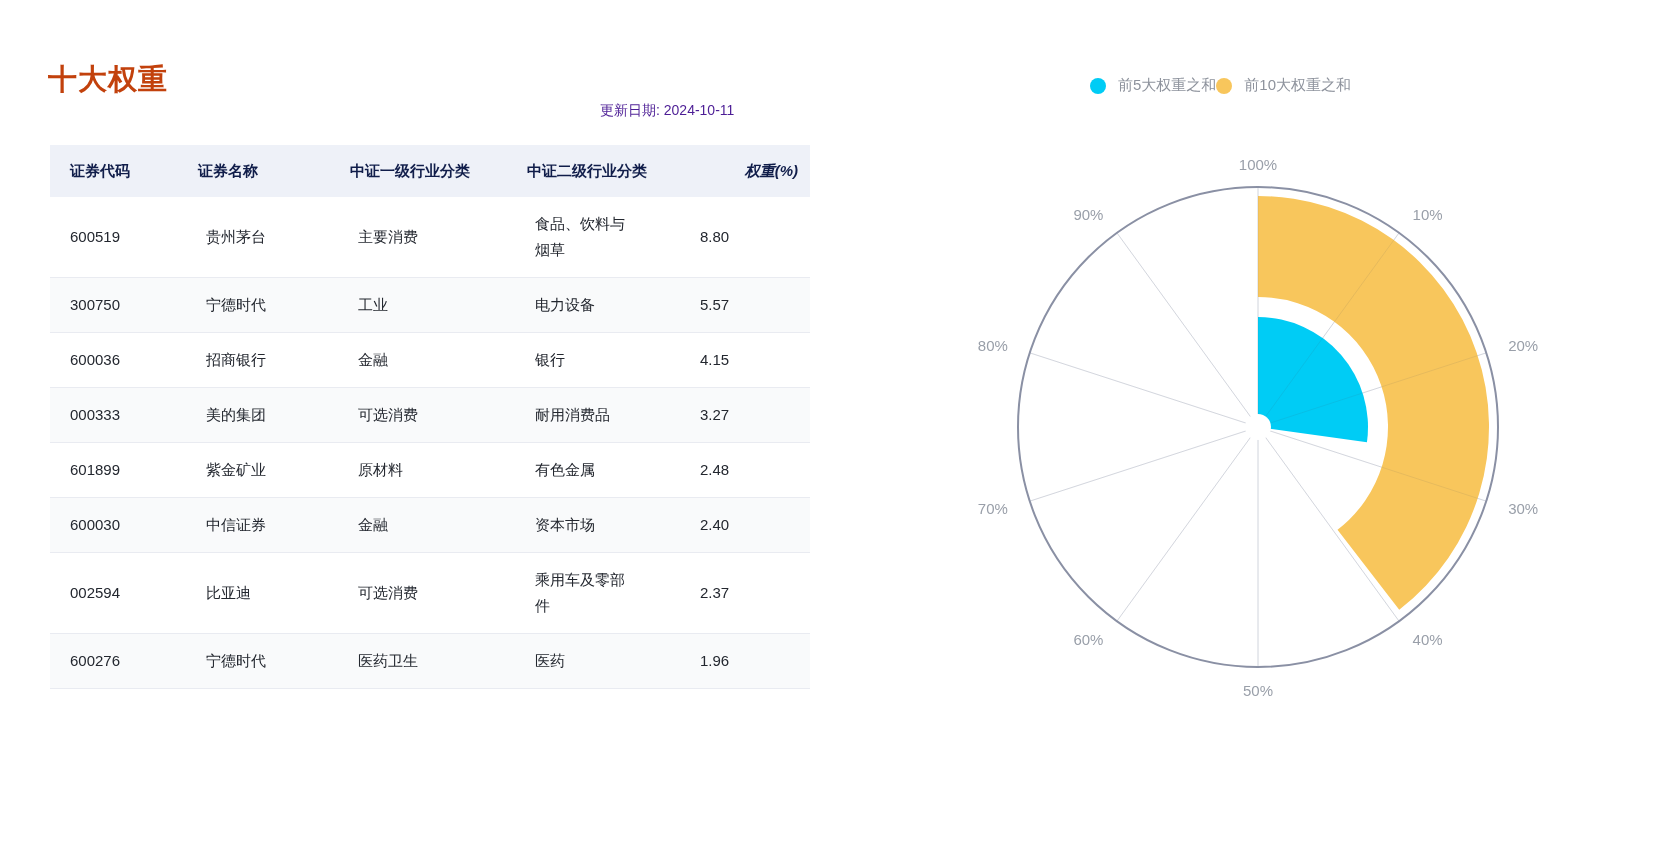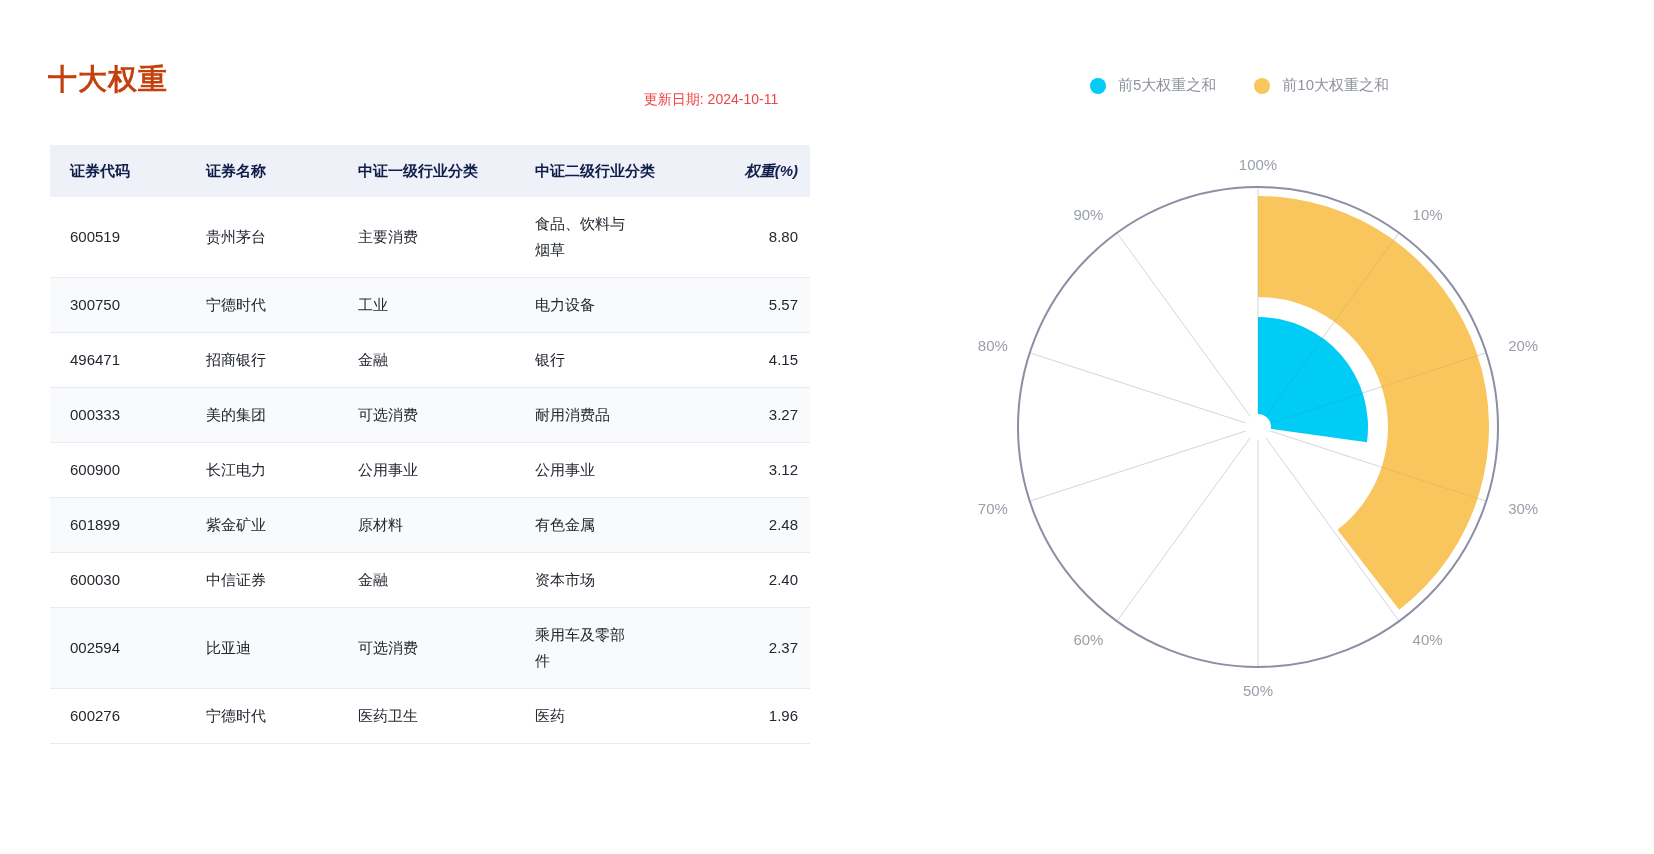--- a/index.html
+++ b/index.html
@@ -7,46 +7,46 @@
     width:1654px;height:854px;position:relative;overflow:hidden;
     background:#ffffff;
     font-family:"Liberation Sans","DejaVu Sans",sans-serif;
   }
   .page-title{
     position:absolute;left:48px;top:60px;
     font-size:29px;font-weight:600;letter-spacing:1px;
     color:#c2410c;
   }
   .update-date{
-    position:absolute;left:600px;top:91px;width:222px;
-    text-align:center;font-size:14px;color:#ef4444;
+    position:absolute;left:600px;top:102px;width:222px;
+    text-align:left;font-size:14px;color:#4c1d95;
   }
   .table-wrap{position:absolute;left:50px;top:145px;width:760px;}
   table.weights{
     border-collapse:collapse;table-layout:fixed;width:760px;
     font-size:15px;color:#23272f;
   }
   table.weights th{
     background:#eef1f8;color:#101d4a;font-weight:bold;
-    text-align:left;padding:14px 16px;line-height:24px;white-space:nowrap;
+    text-align:left;padding:14px 8px;line-height:24px;white-space:nowrap;
   }
   table.weights th:first-child{padding-left:20px;}
   table.weights th:last-child{text-align:right;padding-right:12px;font-style:italic;}
   table.weights td{
     padding:14px 16px;line-height:26px;
     border-bottom:1px solid #e9ebf1;
     text-align:left;vertical-align:middle;
   }
   table.weights td:first-child{padding-left:20px;}
-  table.weights td:last-child{text-align:right;padding-right:12px;}
+  table.weights td:last-child{padding-right:12px;}
   table.weights tbody tr:nth-child(even){background:#f9fafb;}
   .wrap-l2{max-width:100px;word-break:normal;}
   .legend{
     position:absolute;left:1090px;top:76px;
-    display:flex;align-items:center;gap:38px;
+    display:flex;align-items:center;
   }
   .legend-item{display:flex;align-items:center;gap:12px;cursor:pointer;}
   .legend-dot{width:16px;height:16px;border-radius:50%;display:inline-block;}
   .legend-label{font-size:15px;color:#8e939d;}
   .chart-svg{position:absolute;left:938px;top:107px;overflow:visible;}
 </style>
 </head>
 <body>
 
 <div class="page-title">十大权重</div>
@@ -84,45 +84,36 @@
         <tr>
           <td>300750</td>
           <td>宁德时代</td>
           <td>工业</td>
           <td>
             <div class="wrap-l2">电力设备</div>
           </td>
           <td>5.57</td>
         </tr>
         <tr>
-          <td>496471</td>
+          <td>600036</td>
           <td>招商银行</td>
           <td>金融</td>
           <td>
             <div class="wrap-l2">银行</div>
           </td>
           <td>4.15</td>
         </tr>
         <tr>
           <td>000333</td>
           <td>美的集团</td>
           <td>可选消费</td>
           <td>
             <div class="wrap-l2">耐用消费品</div>
           </td>
           <td>3.27</td>
-        </tr>
-        <tr>
-          <td>600900</td>
-          <td>长江电力</td>
-          <td>公用事业</td>
-          <td>
-            <div class="wrap-l2">公用事业</div>
-          </td>
-          <td>3.12</td>
         </tr>
         <tr>
           <td>601899</td>
           <td>紫金矿业</td>
           <td>原材料</td>
           <td>
             <div class="wrap-l2">有色金属</div>
           </td>
           <td>2.48</td>
         </tr>

